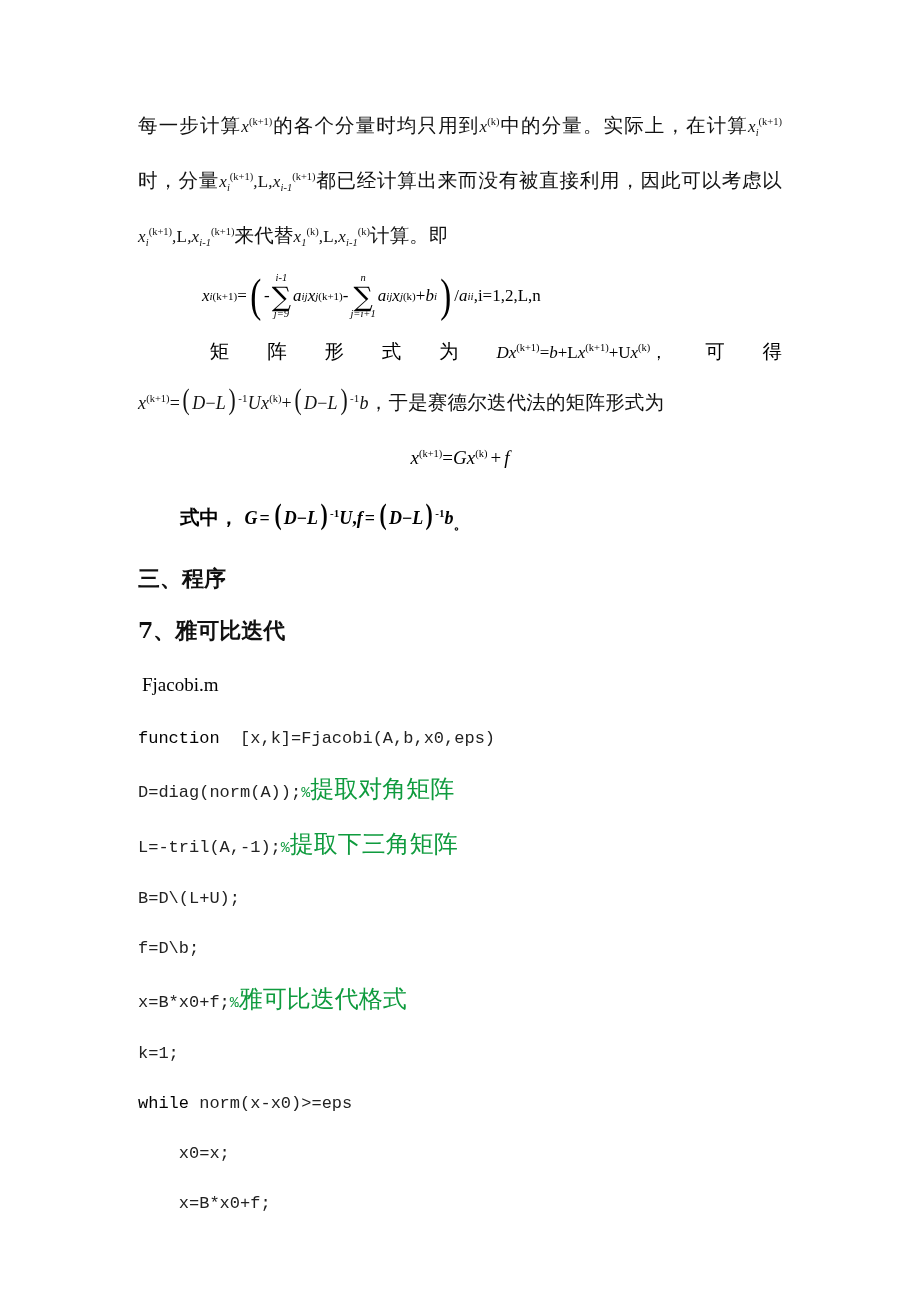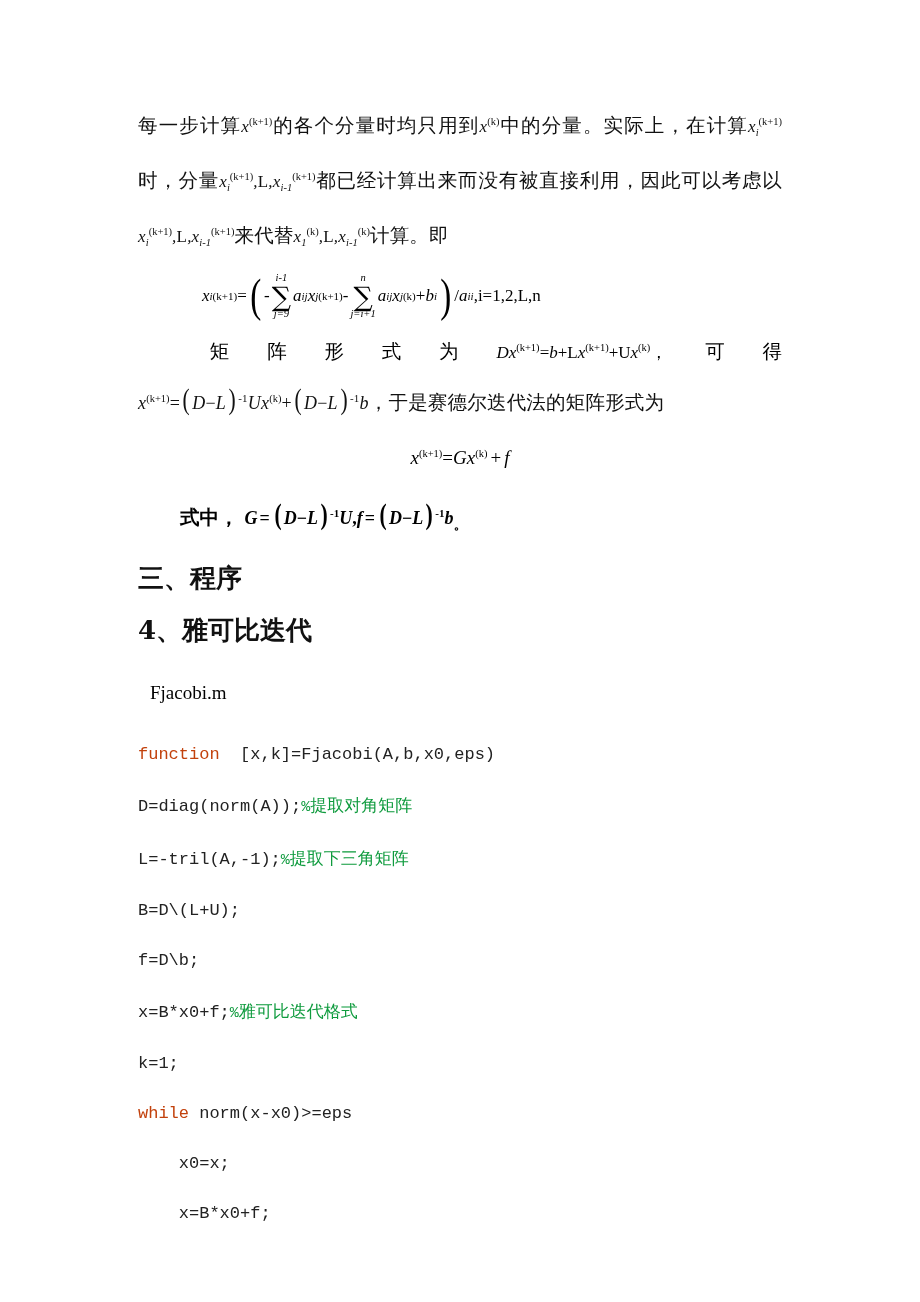--- a/index.html
+++ b/index.html
@@ -146,47 +146,47 @@
   }
 
   .invsup {
     font-style: normal;
     font-size: 11px;
     vertical-align: super;
   }
 
   
   .heading {
-    font-size: 26px;
+    font-size: 22px;
     line-height: 52px;
     margin: 0;
     font-family: "DejaVu Serif", "Liberation Serif", serif;
     color: #111;
   }
   .filename {
     font-size: 19px;
     line-height: 50px;
-    margin: 12px;
+    margin: 4px;
     font-family: "Liberation Serif", serif;
   }
 
   
   .code-line {
     font-family: "Liberation Mono", "DejaVu Sans Mono", monospace;
     font-size: 17px;
     line-height: 50px;
     margin: 0;
     white-space: pre;
     color: #222;
   }
-  .kw { color: #c2410c; }
+  .kw { color: #000000; }
   .cmt {
     color: #0f9b3e;
     font-family: "DejaVu Sans", "Liberation Sans", sans-serif;
-    font-size: 17px;
+    font-size: 24px;
   }
   .cmt-pct {
     font-family: "Liberation Mono", "DejaVu Sans Mono", monospace;
     font-size: 15px;
   }
 </style>
 </head>
 <body>
 
 <div class="page">
@@ -252,21 +252,21 @@
 
   <div class="eq-block eq-center" style="line-height:56px;">
     <span class="m" style="font-size:19px;"><span>x</span><span class="up">(k+1)</span><span class="rm">=</span><span>G</span><span>x</span><span class="up">(k)</span><span class="rm" style="padding:0 3px;">+</span><span>f</span></span>
   </div>
 
   <div class="eq-block" style="padding-left:42px; line-height:54px;font-weight:bold;">
     <span class="han" style="font-size:19.5px;">式中，</span><span class="m" style="font-size:18px; padding-left:6px;"><span>G</span><span class="rm" style="padding:0 2px;">=</span><span class="rm paren" style="font-size:30px;">(</span><span>D</span><span class="rm">−</span><span>L</span><span class="rm paren" style="font-size:30px;">)</span><span class="invsup">-1</span><span>U</span><span class="rm">,</span><span>f</span><span class="rm" style="padding:0 2px;">=</span><span class="rm paren" style="font-size:30px;">(</span><span>D</span><span class="rm">−</span><span>L</span><span class="rm paren" style="font-size:30px;">)</span><span class="invsup">-1</span><span>b</span></span><span class="han" style="font-size:14px; vertical-align:sub;">。</span>
   </div>
 
   <h2 class="heading">三、程序</h2>
-  <h3 class="heading">4、雅可比迭代</h3>
+  <h3 class="heading">7、雅可比迭代</h3>
   <div class="filename">Fjacobi.m</div>
 
   <div class="code-listing">
     <div class="code-line"><span class="kw">function</span><span>  [x,k]=Fjacobi(A,b,x0,eps)</span></div>
     <div class="code-line"><span>D=diag(norm(A));</span><span class="cmt-pct cmt">%</span><span class="cmt">提取对角矩阵</span></div>
     <div class="code-line"><span>L=-tril(A,-1);</span><span class="cmt-pct cmt">%</span><span class="cmt">提取下三角矩阵</span></div>
     <div class="code-line"><span>B=D\(L+U);</span></div>
     <div class="code-line"><span>f=D\b;</span></div>
     <div class="code-line"><span>x=B*x0+f;</span><span class="cmt-pct cmt">%</span><span class="cmt">雅可比迭代格式</span></div>
     <div class="code-line"><span>k=1;</span></div>

